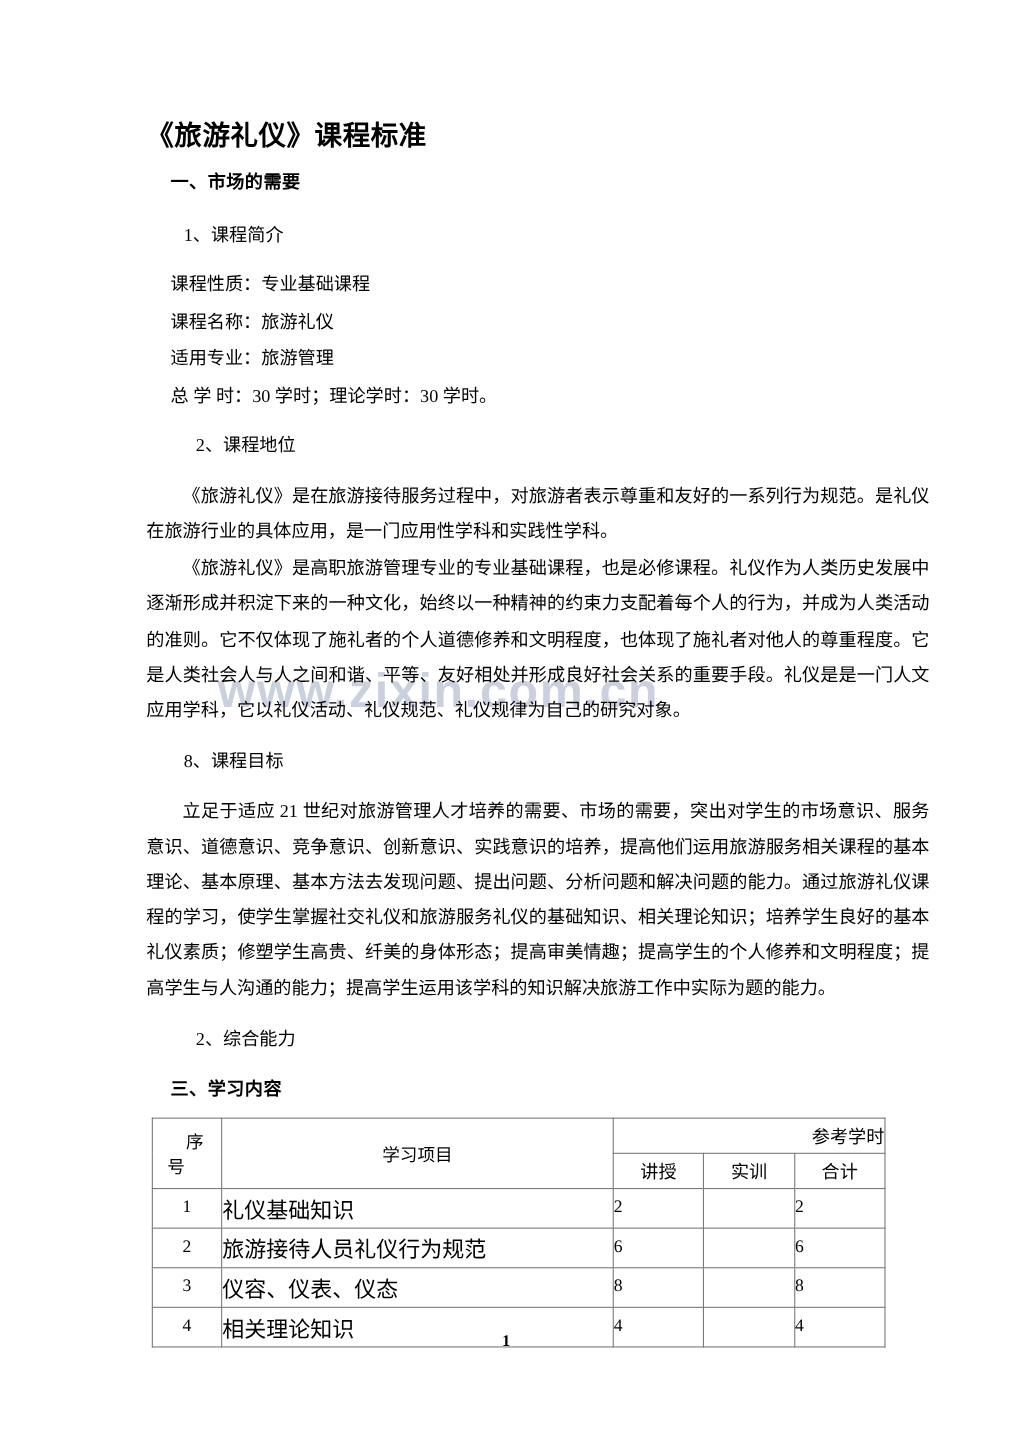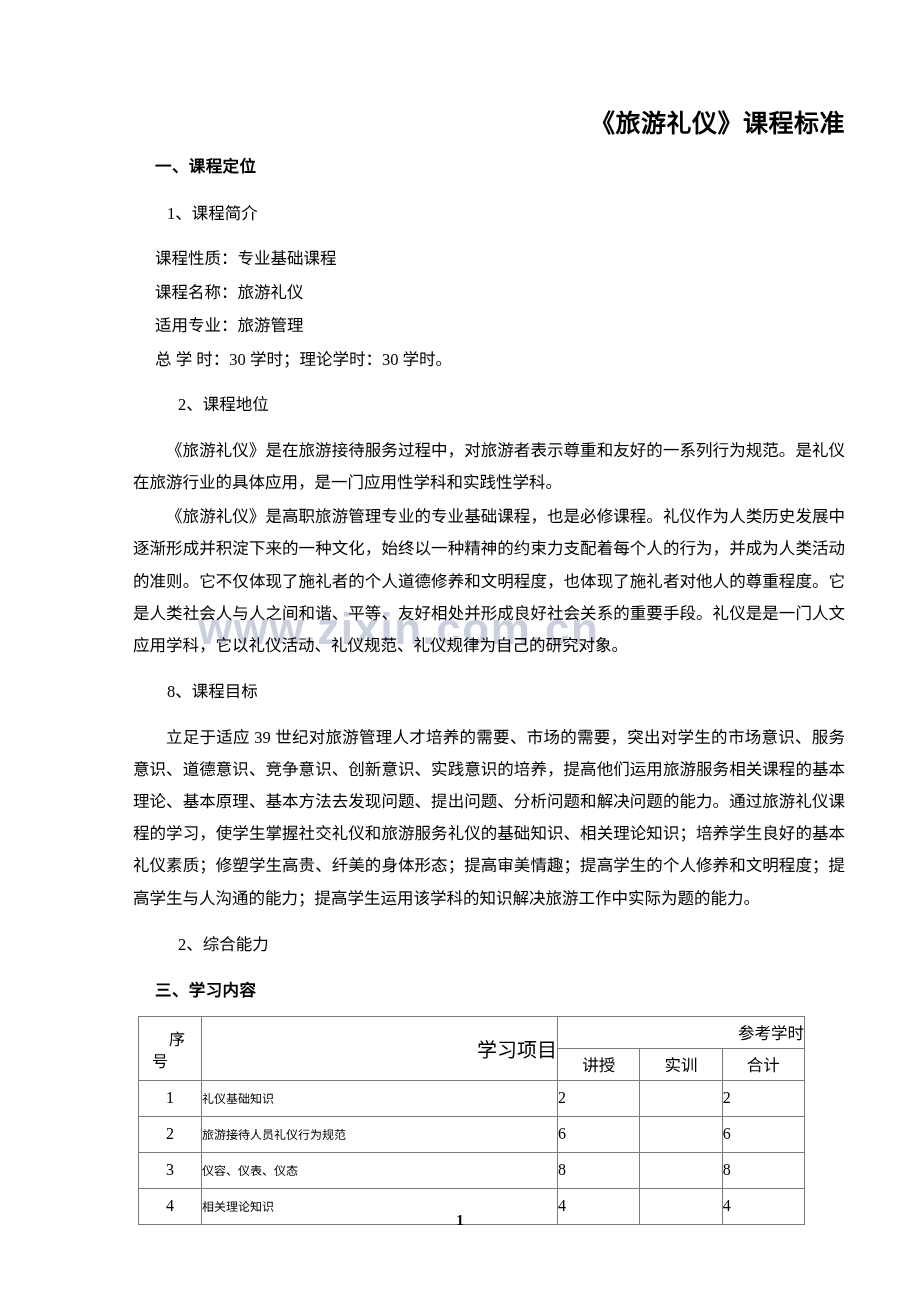--- a/index.html
+++ b/index.html
@@ -37,21 +37,21 @@
     font-weight: 700;
   }
   .content {
     position: absolute;
     left: 133px;
     top: 0;
     width: 712px;
     z-index: 2;
   }
   .doc-title {
-    text-align: right;
+    text-align: left;
     font-size: 25px;
     font-weight: bold;
     letter-spacing: 0.5px;
     margin: 0;
     padding-top: 103px;
     padding-bottom: 10px;
     font-family: "Liberation Serif", "DejaVu Serif", serif;
   }
   .h-section {
     font-size: 16.5px;
@@ -124,22 +124,22 @@
   .seq-bot {
     display: block;
     text-align: center;
     padding-right: 20px;
     line-height: 1.35;
   }
   th.col-item {
     width: 355px;
     font-family: "Liberation Sans", "DejaVu Sans", sans-serif;
     font-weight: bold;
-    font-size: 20px;
-    text-align: right;
+    font-size: 16px;
+    text-align: center;
     padding-left: 72px;
   }
   th.col-hours-group {
     font-family: "Liberation Sans", "DejaVu Sans", sans-serif;
     font-weight: bold;
     font-size: 16.5px;
     text-align: right;
     padding-left: 38px;
     height: 31px;
   }
@@ -152,21 +152,21 @@
     text-align: center;
     margin-top: 34px;
   }
   td.cell-seq {
     height: 35px;
     text-align: center;
     font-size: 16px;
   }
   td.cell-item {
     padding-left: 72px;
-    font-size: 12px;
+    font-size: 20px;
     height: 35px;
     margin-top: 20px;
   }
   td.cell-num {
     padding-left: 13px;
     font-size: 16px;
     height: 35px;
     text-align: left;
   }
   .page-number {
@@ -185,38 +185,38 @@
 <body>
 
 <div class="page">
 
   <div class="watermark">www.zixin.com.cn</div>
 
   <div class="content">
 
     <h1 class="doc-title">《旅游礼仪》课程标准</h1>
 
-    <div class="h-section">一、课程定位</div>
+    <div class="h-section">一、市场的需要</div>
 
     <div class="h-sub">1、课程简介</div>
 
     <div class="line">课程性质：专业基础课程</div>
     <div class="line">课程名称：旅游礼仪</div>
     <div class="line">适用专业：旅游管理</div>
     <div class="line">总 学 时：30 学时；理论学时：30 学时。</div>
 
     <div class="h-sub indent2">2、课程地位</div>
 
     <p class="para">《旅游礼仪》是在旅游接待服务过程中，对旅游者表示尊重和友好的一系列行为规范。是礼仪在旅游行业的具体应用，是一门应用性学科和实践性学科。</p>
     <p class="para">《旅游礼仪》是高职旅游管理专业的专业基础课程，也是必修课程。礼仪作为人类历史发展中逐渐形成并积淀下来的一种文化，始终以一种精神的约束力支配着每个人的行为，并成为人类活动的准则。它不仅体现了施礼者的个人道德修养和文明程度，也体现了施礼者对他人的尊重程度。它是人类社会人与人之间和谐、平等、友好相处并形成良好社会关系的重要手段。礼仪是是一门人文应用学科，它以礼仪活动、礼仪规范、礼仪规律为自己的研究对象。</p>
 
 
     <div class="h-sub">8、课程目标</div>
 
-    <p class="para">立足于适应 39 世纪对旅游管理人才培养的需要、市场的需要，突出对学生的市场意识、服务意识、道德意识、竞争意识、创新意识、实践意识的培养，提高他们运用旅游服务相关课程的基本理论、基本原理、基本方法去发现问题、提出问题、分析问题和解决问题的能力。通过旅游礼仪课程的学习，使学生掌握社交礼仪和旅游服务礼仪的基础知识、相关理论知识；培养学生良好的基本礼仪素质；修塑学生高贵、纤美的身体形态；提高审美情趣；提高学生的个人修养和文明程度；提高学生与人沟通的能力；提高学生运用该学科的知识解决旅游工作中实际为题的能力。</p>
+    <p class="para">立足于适应 21 世纪对旅游管理人才培养的需要、市场的需要，突出对学生的市场意识、服务意识、道德意识、竞争意识、创新意识、实践意识的培养，提高他们运用旅游服务相关课程的基本理论、基本原理、基本方法去发现问题、提出问题、分析问题和解决问题的能力。通过旅游礼仪课程的学习，使学生掌握社交礼仪和旅游服务礼仪的基础知识、相关理论知识；培养学生良好的基本礼仪素质；修塑学生高贵、纤美的身体形态；提高审美情趣；提高学生的个人修养和文明程度；提高学生与人沟通的能力；提高学生运用该学科的知识解决旅游工作中实际为题的能力。</p>
 
     <div class="h-sub indent2">2、综合能力</div>
 
 
     <div class="h-section">三、学习内容</div>
 
     <div class="table-wrap">
       <table class="syllabus">
         <thead>
           <tr>

